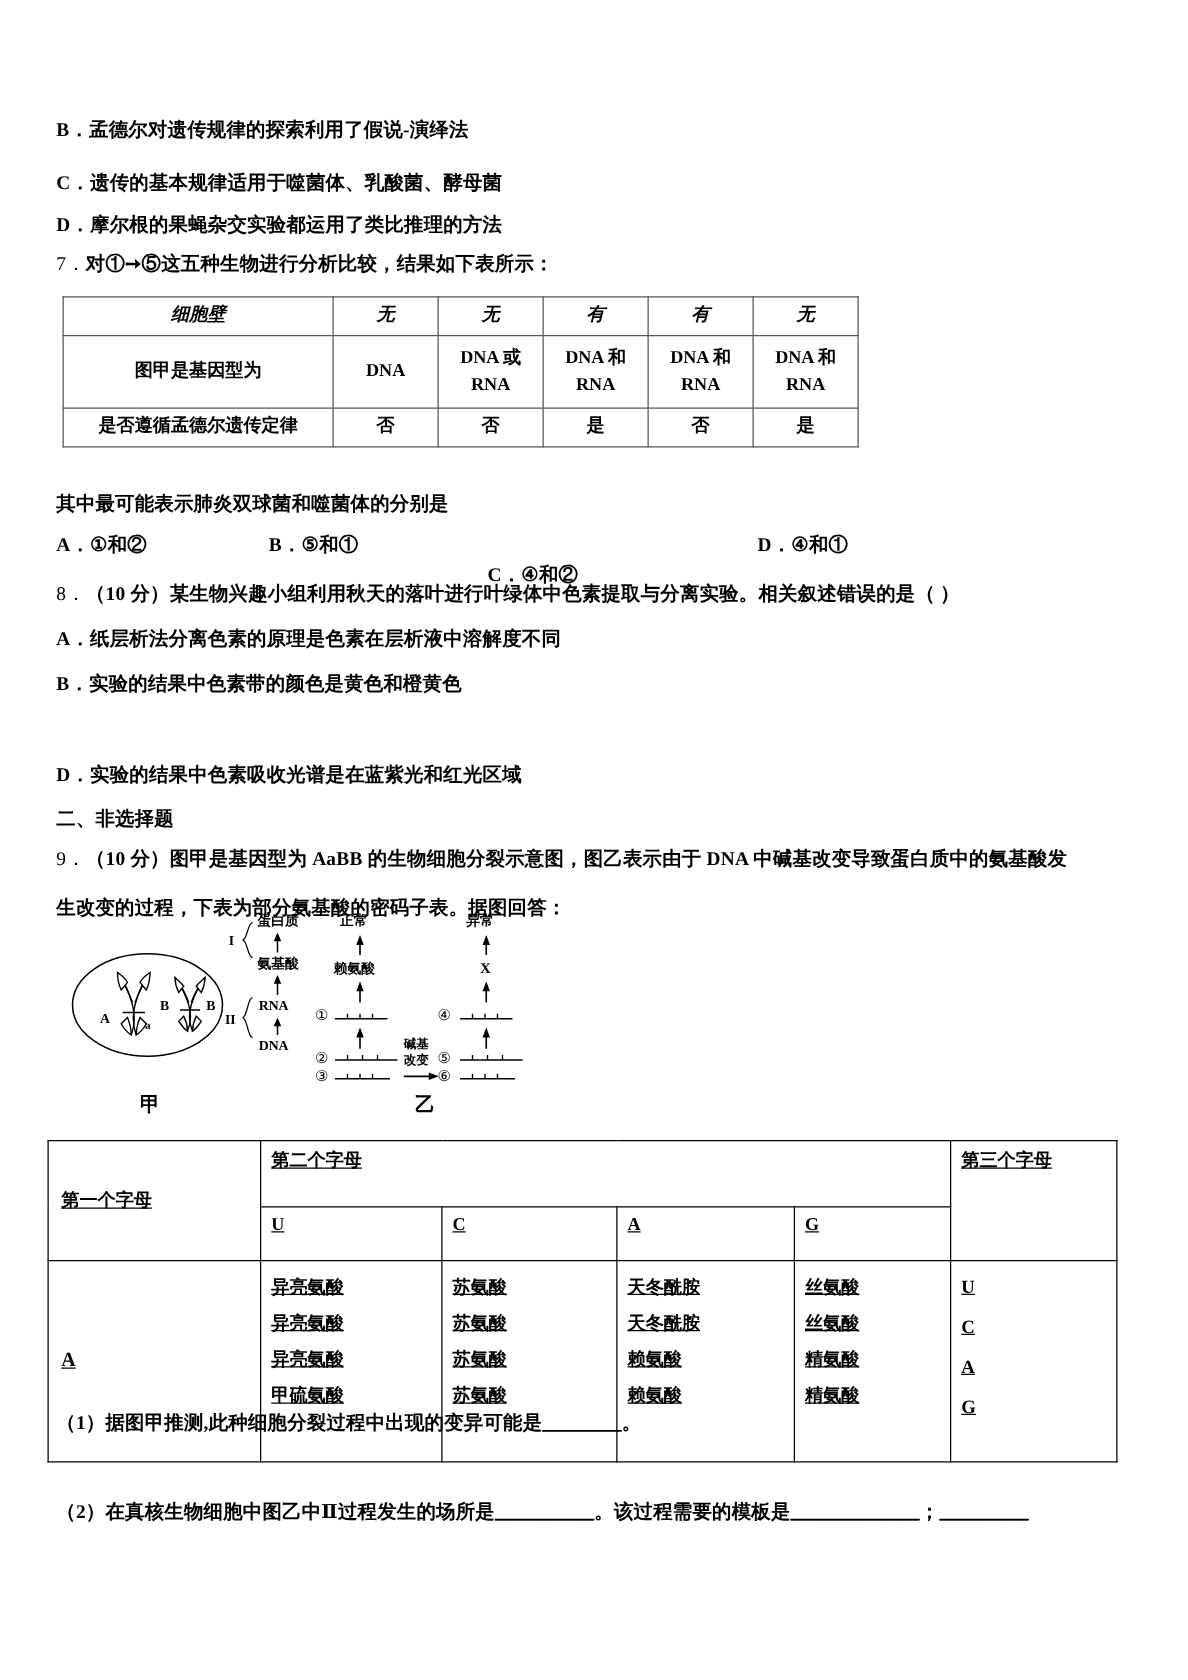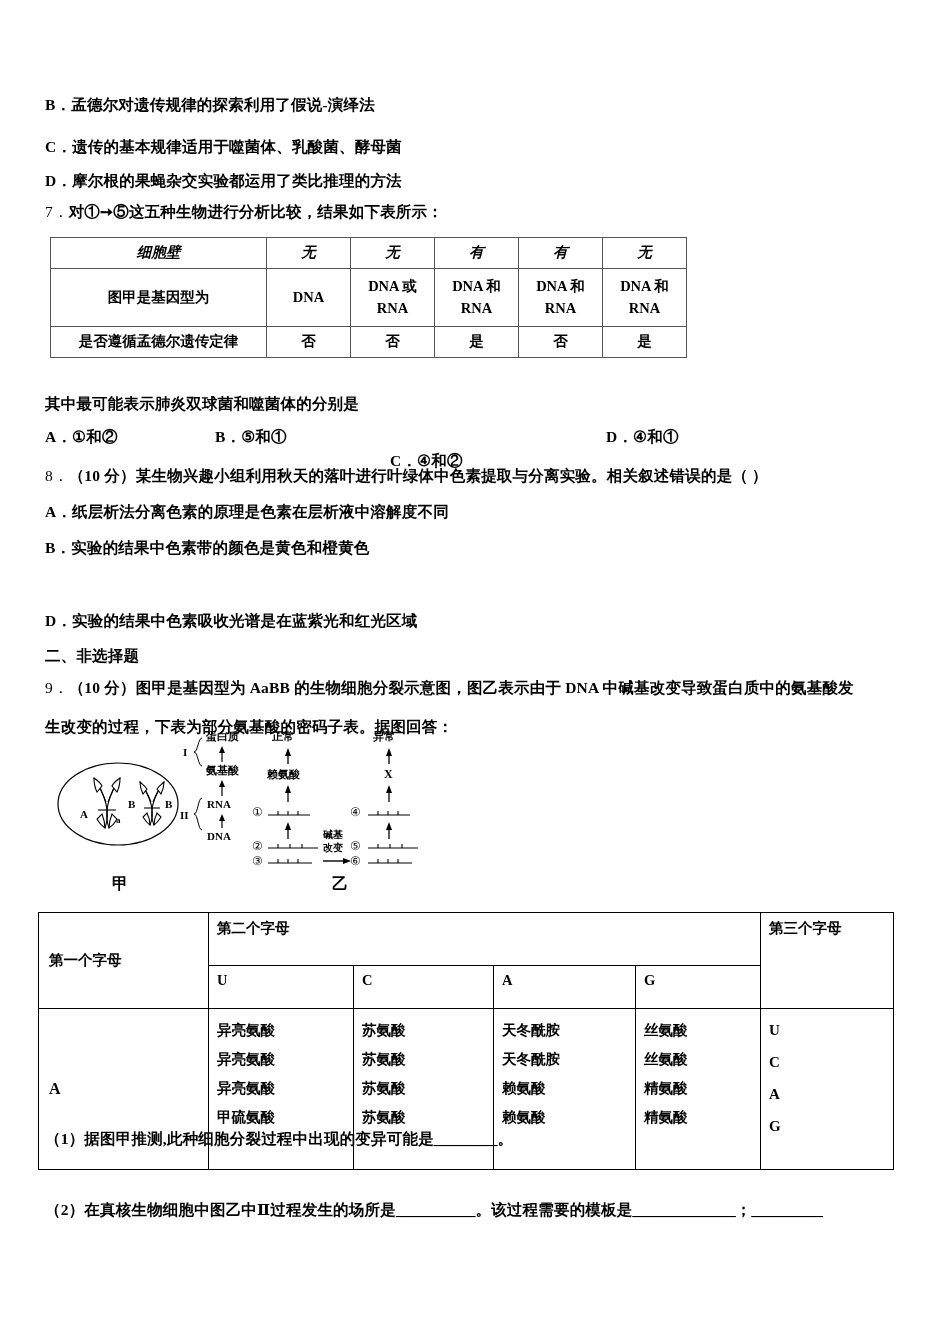--- a/index.html
+++ b/index.html
@@ -106,20 +106,21 @@
     border-collapse: collapse;
     table-layout: fixed;
     font-size: 14.5px;
     font-weight: bold;
   }
   #codon-table td {
     border: 1px solid #000;
     vertical-align: top;
     padding: 6px 8px;
     font-family: "Liberation Serif", serif;
+    text-decoration: underline;
   }
   #codon-table col.k0 { width: 170px; }
   #codon-table col.k1 { width: 145px; }
   #codon-table col.k2 { width: 140px; }
   #codon-table col.k3 { width: 142px; }
   #codon-table col.k4 { width: 125px; }
   #codon-table col.k5 { width: 133px; }
   #codon-table td.first-letter-head {
     vertical-align: middle;
     padding-left: 10px;

